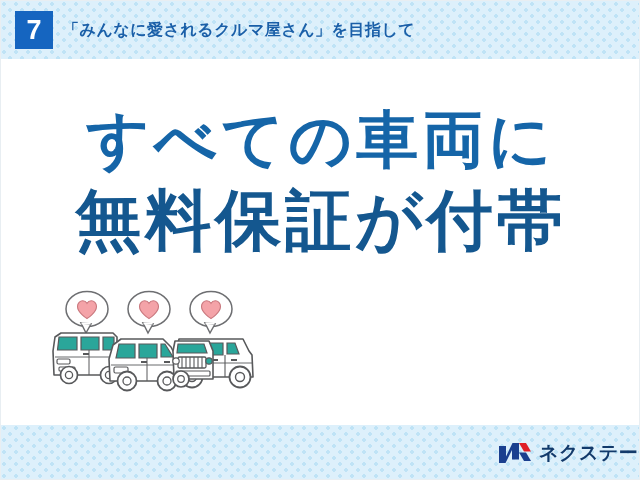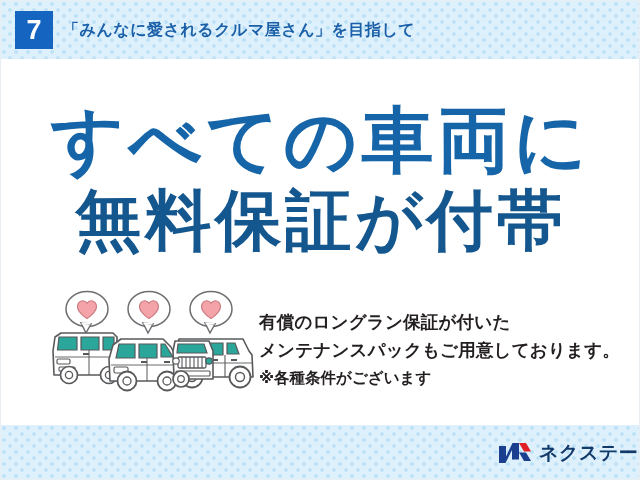--- a/index.html
+++ b/index.html
@@ -50,21 +50,21 @@
 
   
   .headline{
     position:absolute;left:0;width:640px;
     text-align:center;
     color:#1565a8;
     font-weight:bold;
     letter-spacing:4px;
     white-space:nowrap;
   }
-  #headline-1{top:104px;font-size:72px;line-height:70px;}
+  #headline-1{top:104px;font-size:62px;line-height:70px;}
   #headline-2{top:182px;font-size:66px;line-height:74px;color:#14578f;}
 
   
   #illustration{
     position:absolute;left:46px;top:288px;
     width:210px;height:112px;
   }
 
   
   #note{
@@ -206,25 +206,20 @@
         <line x1="155" y1="68" x2="155" y2="79" stroke="#58595b" stroke-width="1.1"></line>
         <circle cx="129" cy="72" r="3.2" fill="#ffffff" stroke="#58595b" stroke-width="1.2"></circle>
         <circle cx="162" cy="72" r="3.2" fill="#2aa69a" stroke="#58595b" stroke-width="1.2"></circle>
         <rect x="129" y="82" width="34" height="5" rx="1" fill="#ffffff" stroke="#58595b" stroke-width="1.2"></rect>
         <circle cx="134" cy="90" r="8" fill="#ffffff" stroke="#58595b" stroke-width="1.7"></circle>
         <circle cx="134" cy="90" r="3.3" fill="#ffffff" stroke="#58595b" stroke-width="1.2"></circle>
       </g>
     </svg>
   </div>
 
-  <div id="note">
-    <span class="ln">有償のロングラン保証が付いた</span>
-    <span class="ln">メンテナンスパックもご用意しております。</span>
-    <span class="ln small">※各種条件がございます</span>
-  </div>
 
   <div id="footer-band" class="dotband"></div>
 
   <div id="footer-logo">
     <svg id="logo-mark" viewBox="0 0 34 24">
       <path d="M1 22 L1 5 L8 5 L8 15.5 L14.5 2 L21 2 L21 18.5 L14 18.5 L14 9 L7.5 22 Z" fill="#1a3f8f"></path>
       <path d="M21 2 L28 2 L33 10.5 L26 10.5 Z" fill="#e01f26"></path>
       <path d="M21 11.5 L28 11.5 L33 20 L26 20 Z" fill="#1a3f8f"></path>
     </svg>
     <span id="logo-text">ネクステージ</span>

